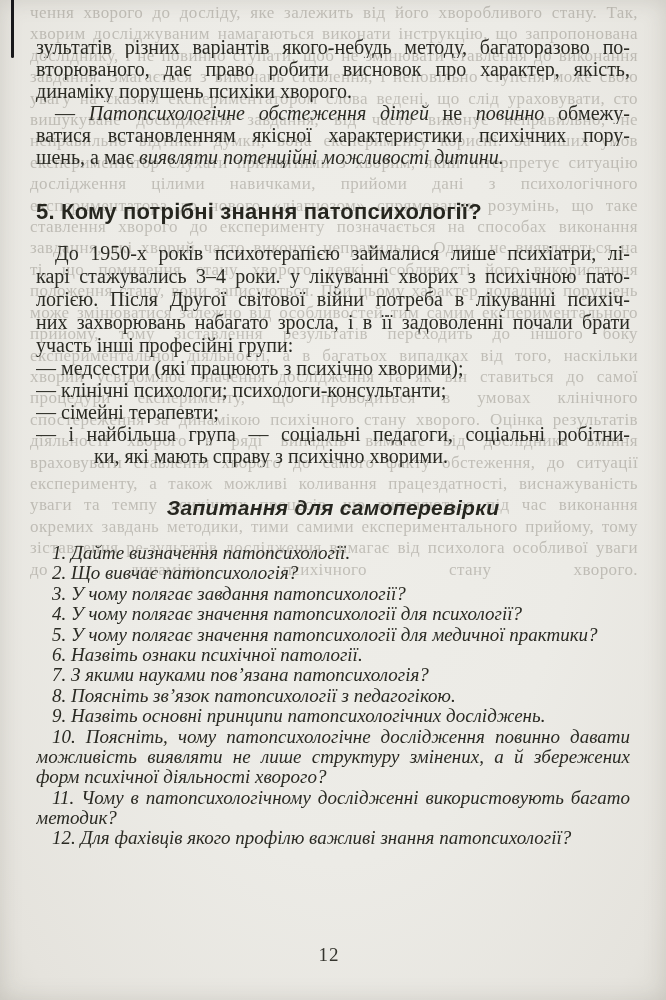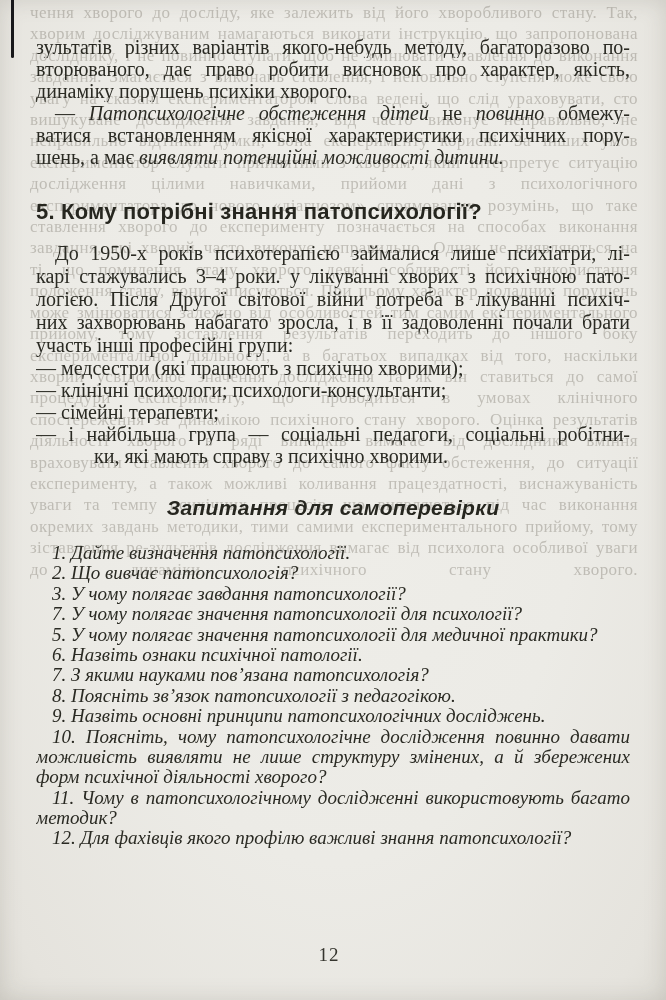--- a/index.html
+++ b/index.html
@@ -102,21 +102,21 @@
         <div class="ln just">— і найбільша група — соціальні педагоги, соціальні робітни-</div>
         <div class="ln cont">ки, які мають справу з психічно хворими.</div>
       </div>
 
     <div class="h-q">Запитання для самоперевірки</div>
 
     <div class="q">
         <div class="ln ind">1. Дайте визначення патопсихології.</div>
         <div class="ln ind">2. Що вивчає патопсихологія?</div>
         <div class="ln ind">3. У чому полягає завдання патопсихології?</div>
-        <div class="ln ind">7. У чому полягає значення патопсихології для психології?</div>
+        <div class="ln ind">4. У чому полягає значення патопсихології для психології?</div>
         <div class="ln ind">5. У чому полягає значення патопсихології для медичної практики?</div>
         <div class="ln ind">6. Назвіть ознаки психічної патології.</div>
         <div class="ln ind">7. З якими науками пов’язана патопсихологія?</div>
         <div class="ln ind">8. Поясніть зв’язок патопсихології з педагогікою.</div>
         <div class="ln ind">9. Назвіть основні принципи патопсихологічних досліджень.</div>
         <div class="ln ind just">10. Поясніть, чому патопсихологічне дослідження повинно давати</div>
         <div class="ln just">можливість виявляти не лише структуру змінених, а й збережених</div>
         <div class="ln">форм психічної діяльності хворого?</div>
         <div class="ln ind just">11. Чому в патопсихологічному дослідженні використовують багато</div>
         <div class="ln">методик?</div>

